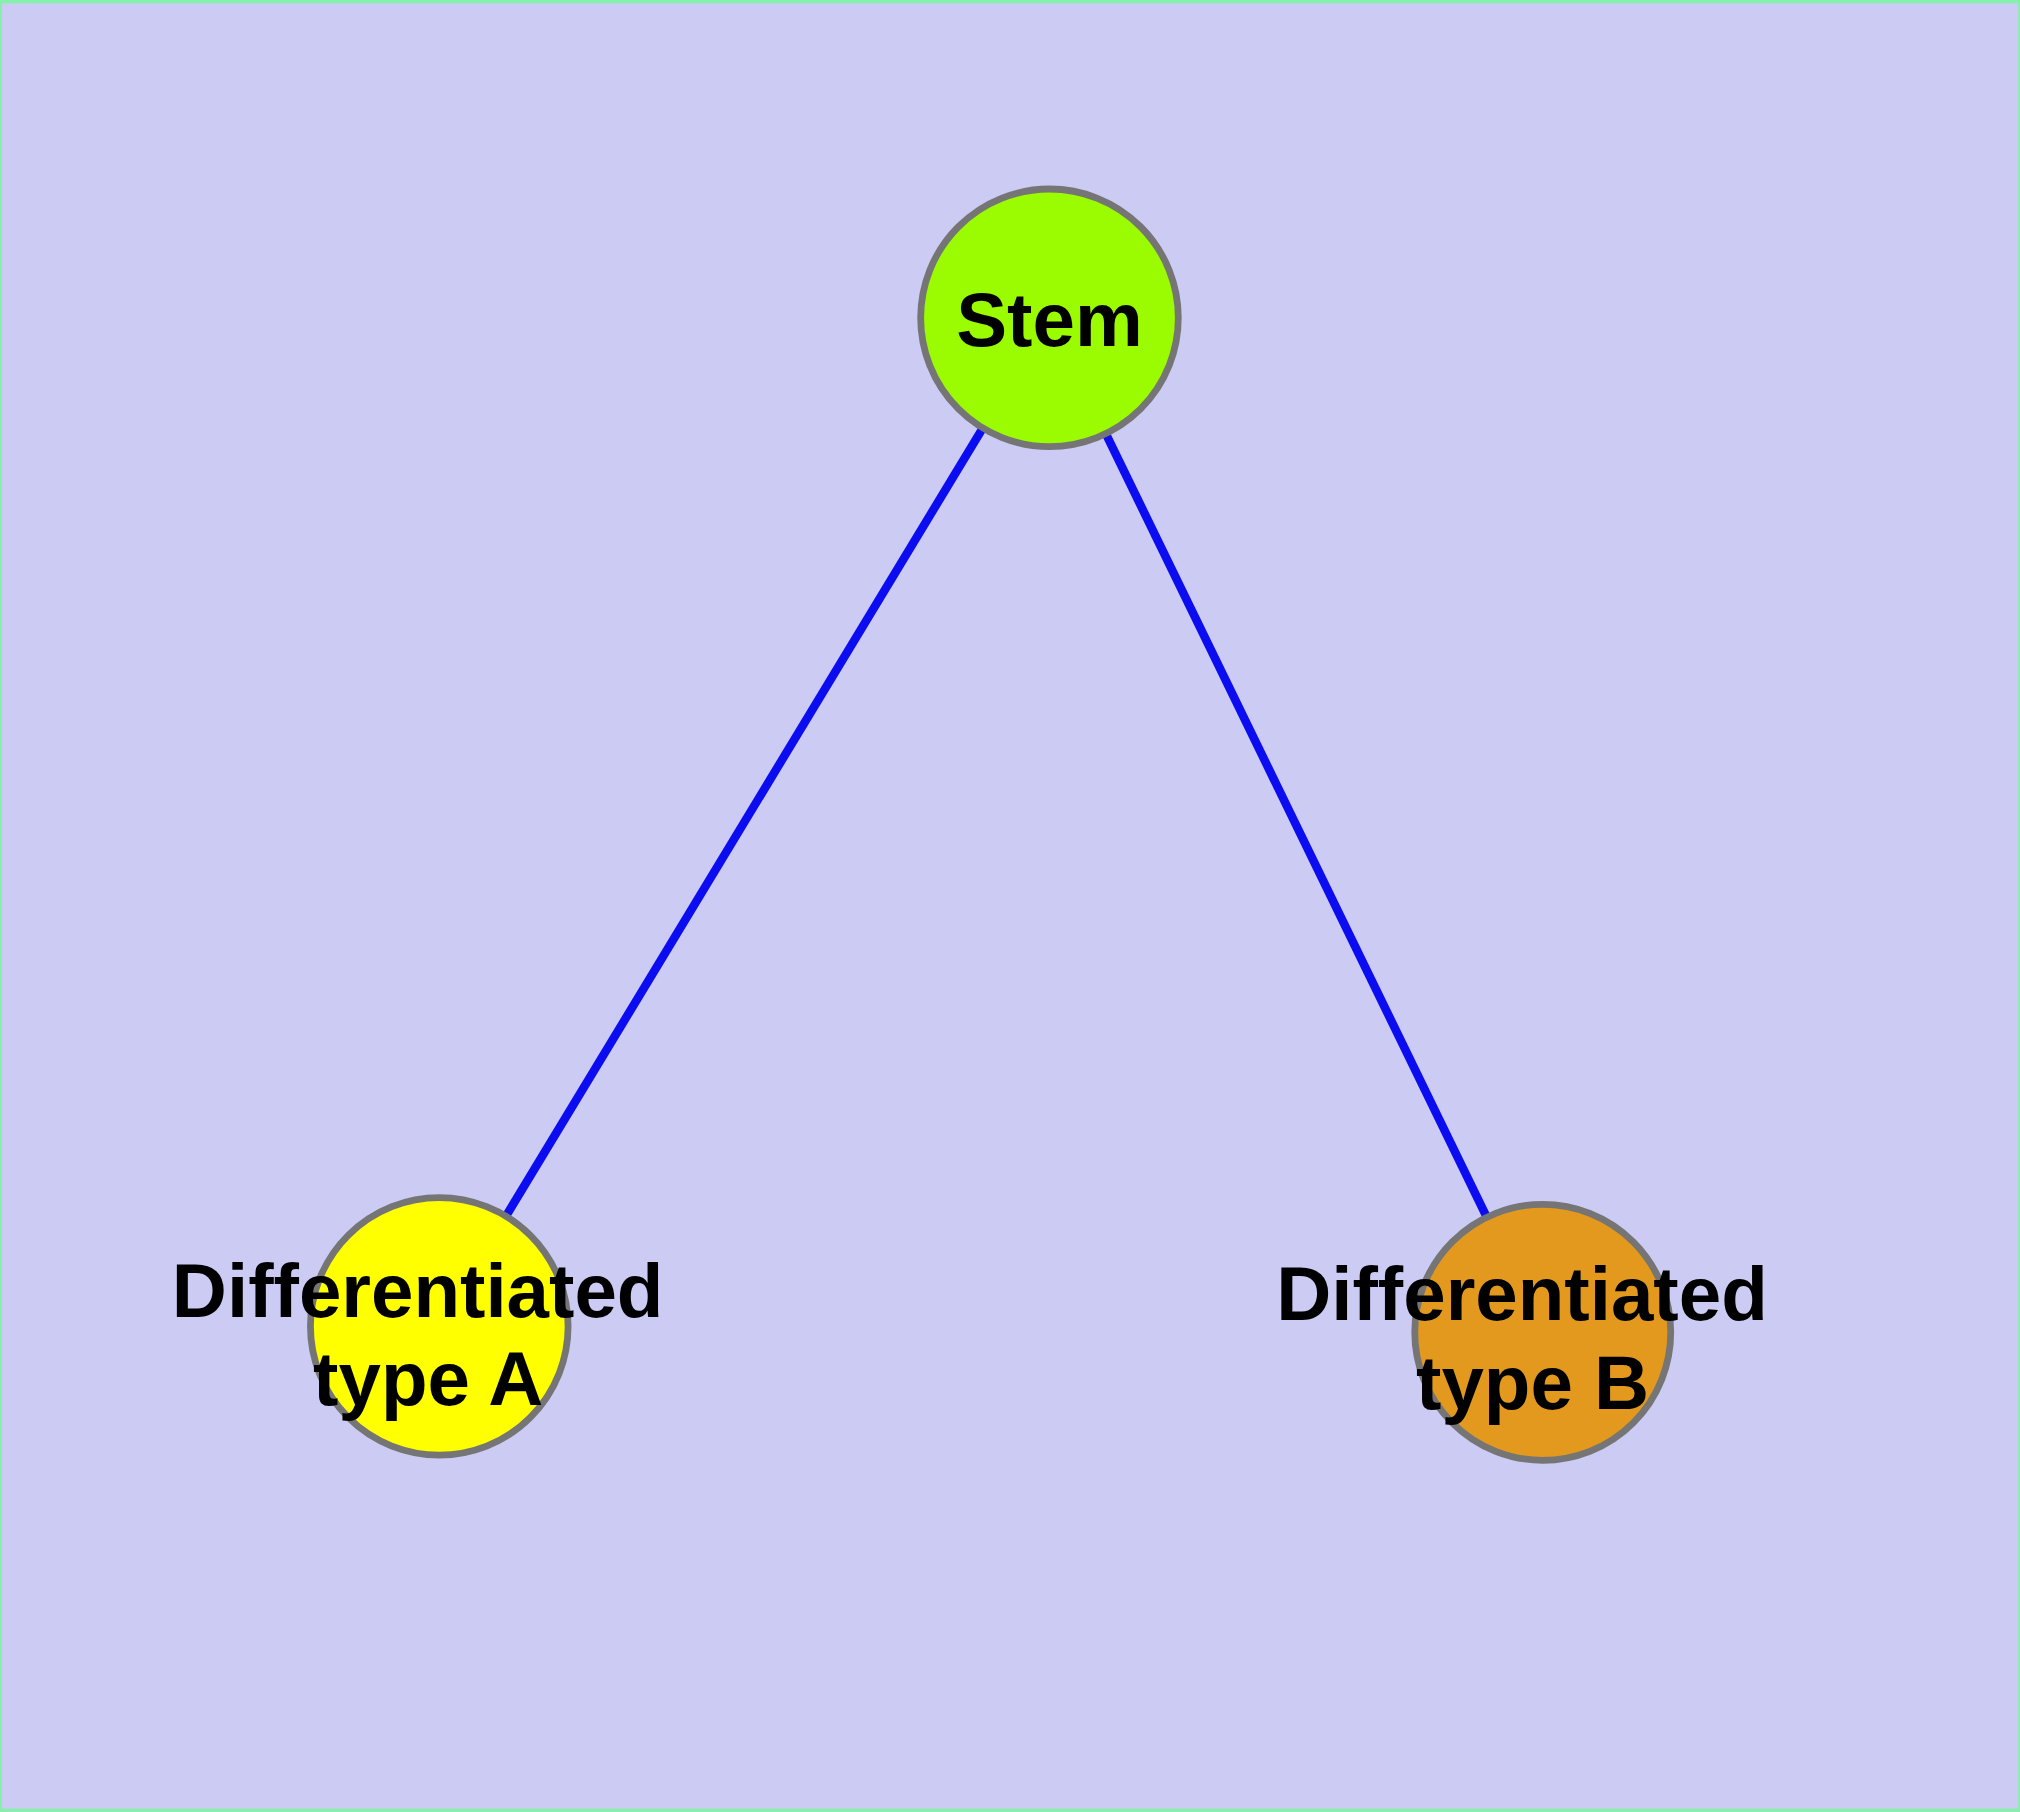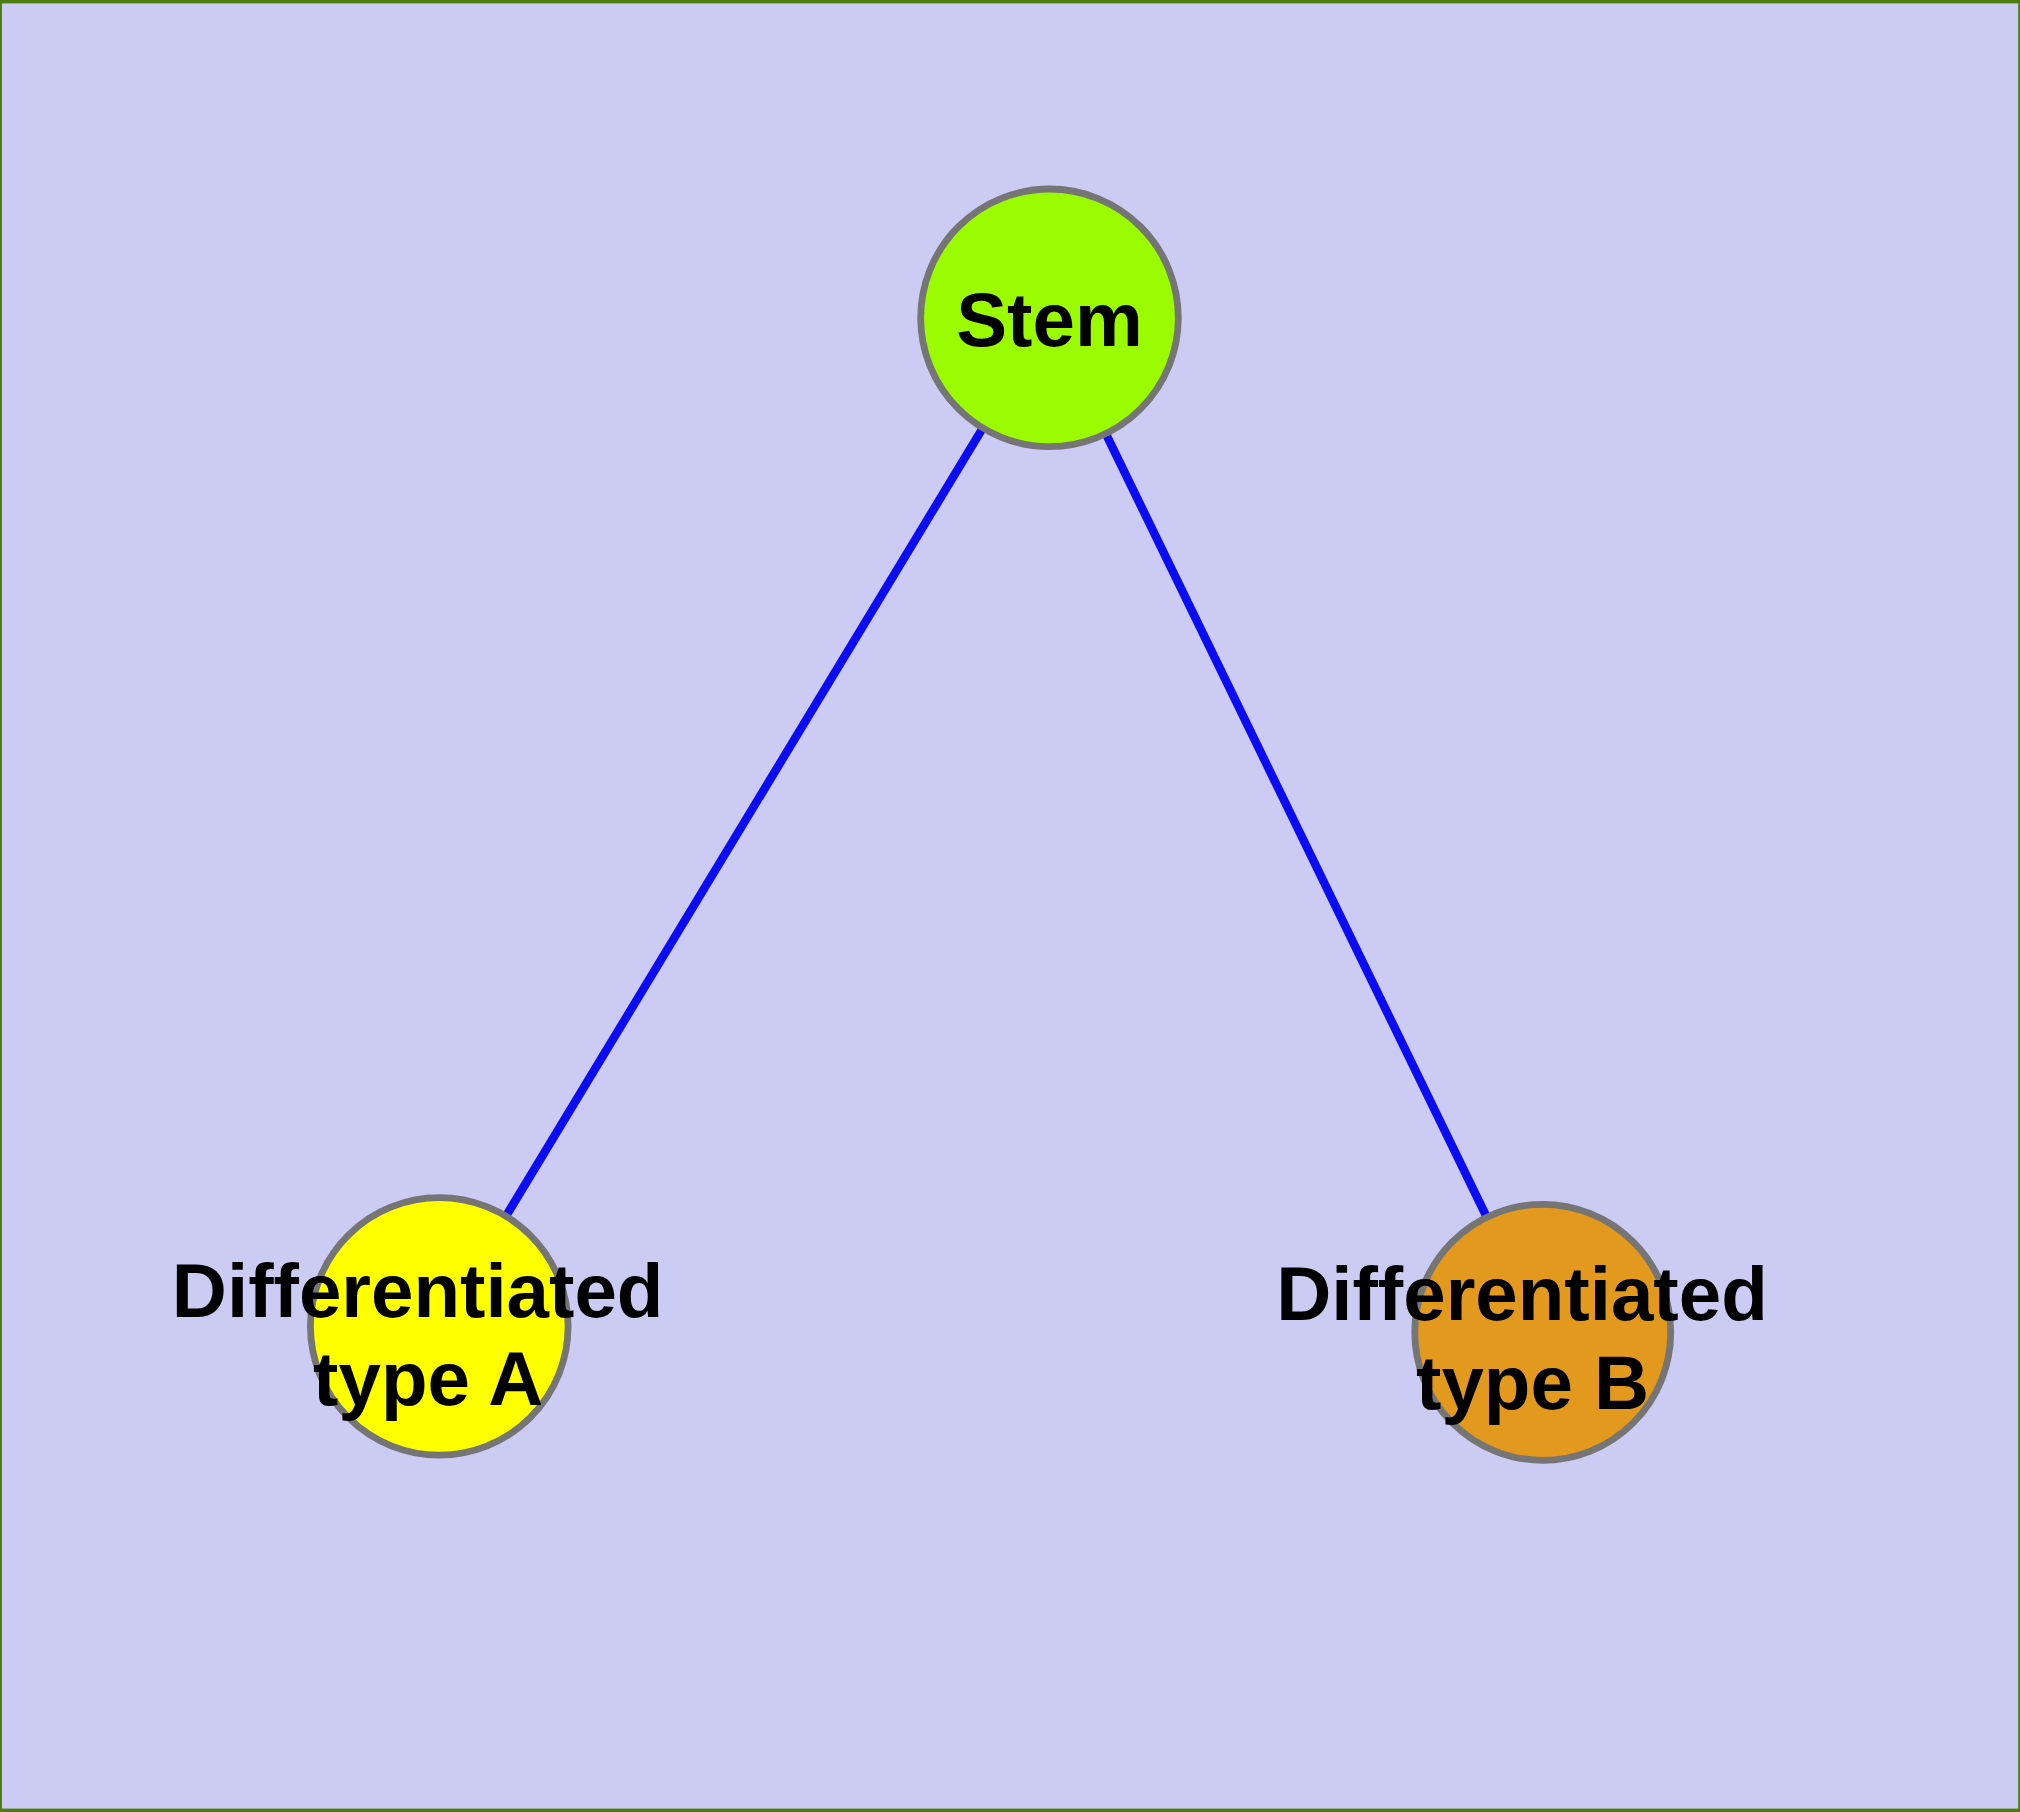--- a/index.html
+++ b/index.html
@@ -4,21 +4,21 @@
 <style>
   html, body {
     margin: 0;
     padding: 0;
     background: #ffffff;
   }
   .stage {
     position: relative;
     width: 2021px;
     height: 1812px;
-    background: #4d7c0f;
+    background: #86efac;
     overflow: hidden;
     font-family: "Liberation Sans", sans-serif;
   }
   .stage svg {
     display: block;
     width: 100%;
     height: 100%;
   }
   .edge {
     stroke-width: 10px;

